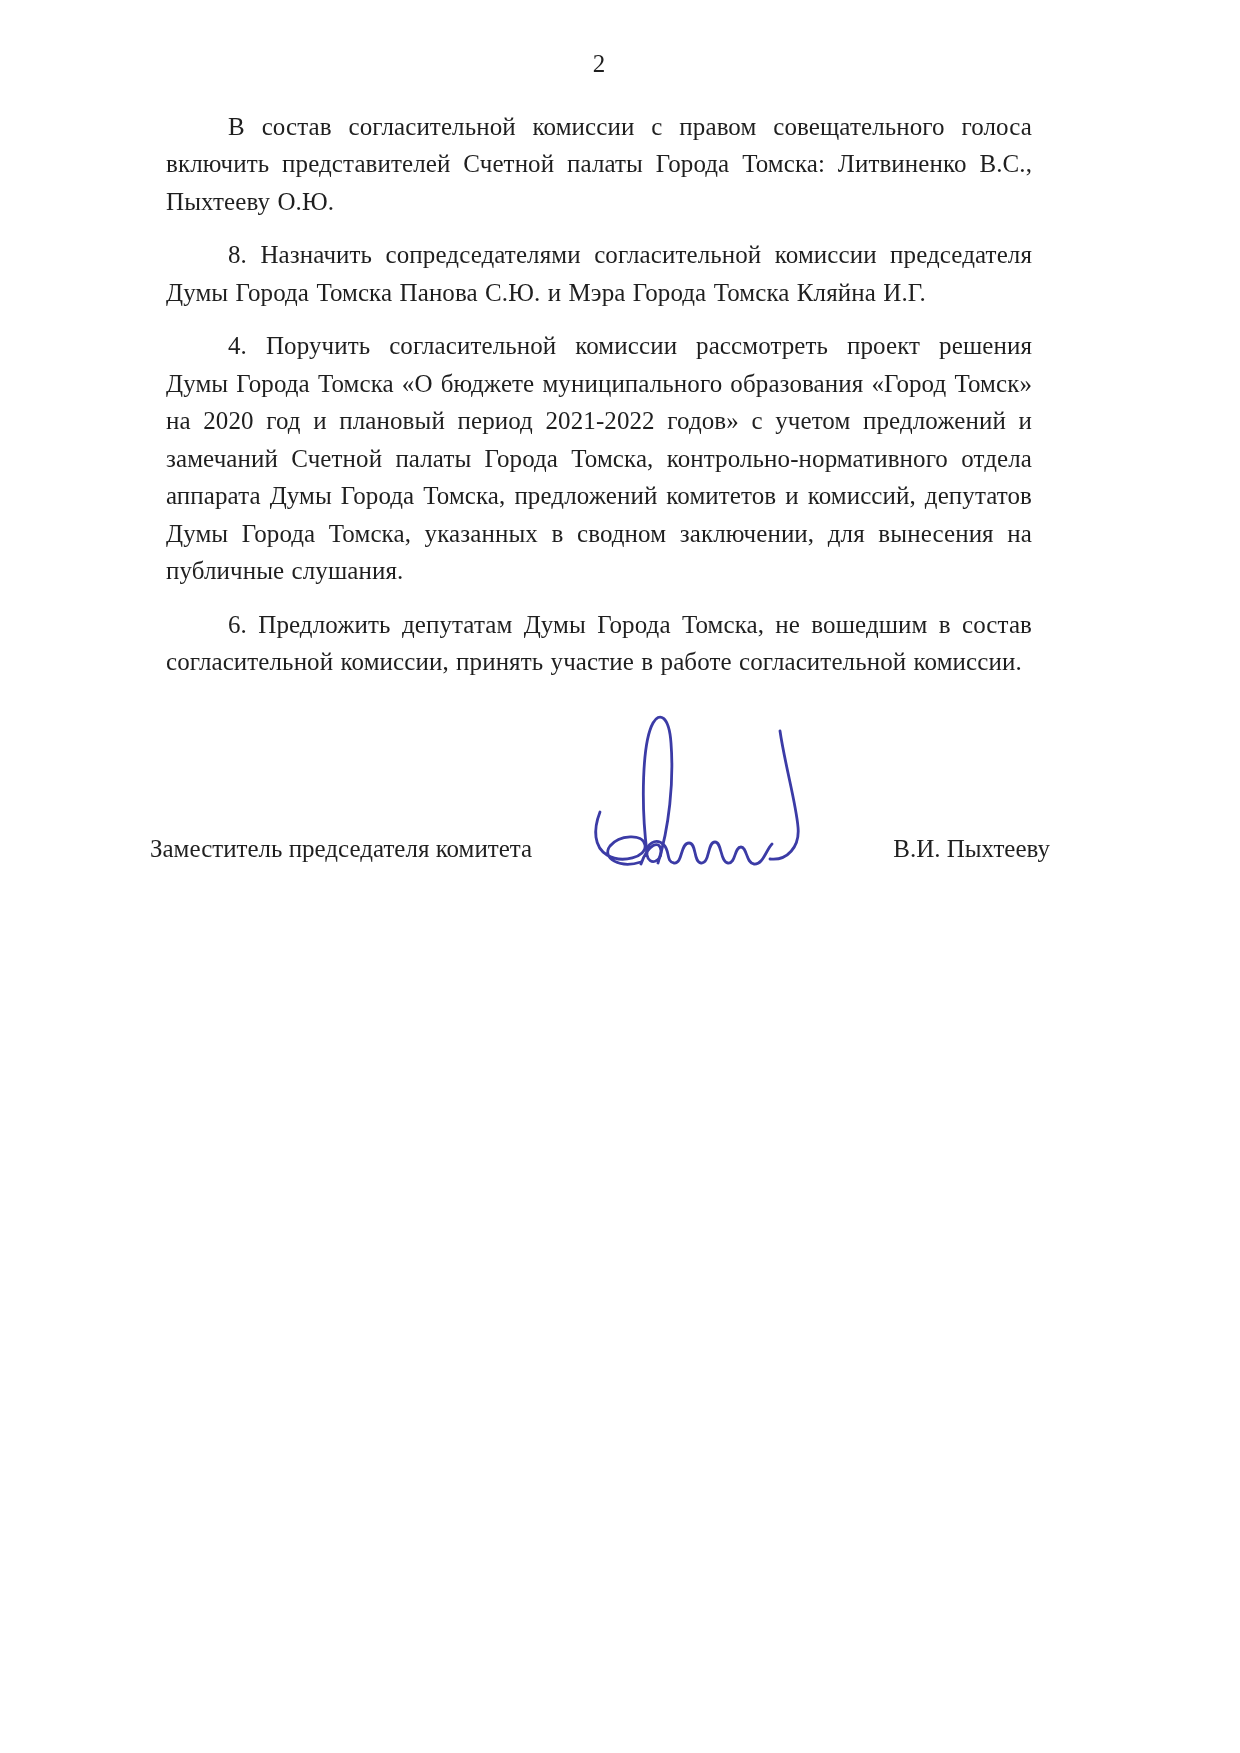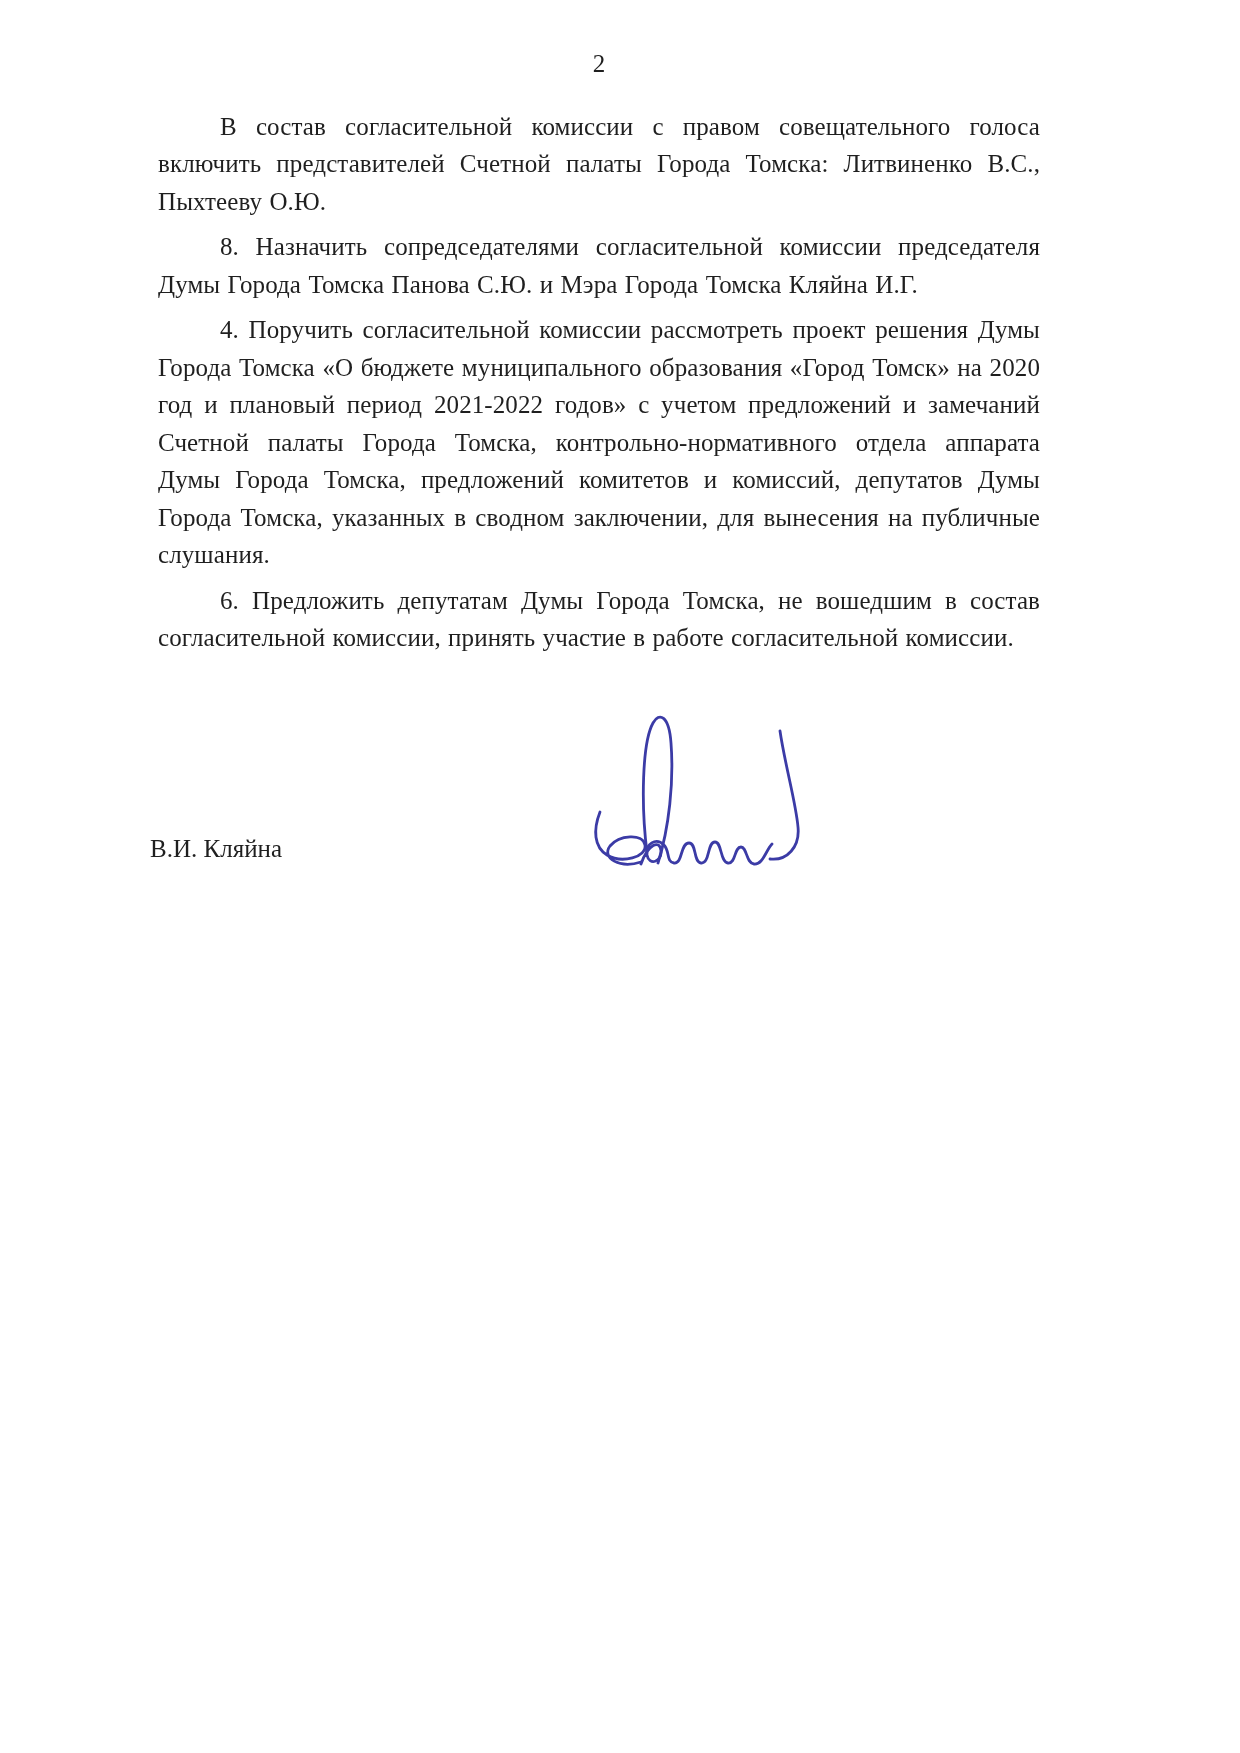--- a/index.html
+++ b/index.html
@@ -22,21 +22,21 @@
     top: 45px;
     width: 898px;
     font-size: 25px;
     line-height: 37.5px;
   }
   .pagenum {
     text-align: center;
     margin: 0 0 25px 0;
   }
   .para {
-    margin: 8px;
+    margin: 16px;
     text-indent: 62px;
     text-align: justify;
     letter-spacing: 0.1px;
     word-spacing: 1px;
   }
   .sig-row {
     position: absolute;
     left: 150px;
     top: 830px;
     width: 900px;
@@ -71,21 +71,22 @@
 
     <p class="para">8. Назначить сопредседателями согласительной комиссии председателя Думы Города Томска Панова С.Ю. и Мэра Города Томска Кляйна И.Г.</p>
 
     <p class="para">4. Поручить согласительной комиссии рассмотреть проект решения Думы Города Томска «О бюджете муниципального образования «Город Томск» на 2020 год и плановый период 2021-2022 годов» с учетом предложений и замечаний Счетной палаты Города Томска, контрольно-нормативного отдела аппарата Думы Города Томска, предложений комитетов и комиссий, депутатов Думы Города Томска, указанных в сводном заключении, для вынесения на публичные слушания.</p>
 
 
     <p class="para">6. Предложить депутатам Думы Города Томска, не вошедшим в состав согласительной комиссии, принять участие в работе согласительной комиссии.</p>
   </div>
 
   <div class="sig-row">
-    <span>В.И. Кляйна</span>
+    <span>Заместитель председателя комитета</span>
+    <span>В.И. Пыхтееву</span>
   </div>
 
   <svg class="signature-svg" viewBox="0 0 280 240" xmlns="http://www.w3.org/2000/svg">
     <path d="M 117 213 C 111 165 112 103 123 83 C 129 72 139 75 141 103 C 144 142 139 188 128 223" stroke="#3b3ba6"></path>
     <path d="M 70 172 C 63 190 64 207 77 215 C 92 224 117 217 115 205 C 113 193 89 195 80 206 C 71 218 90 229 111 222" stroke="#3b3ba6"></path>
     <path d="M 111 224 C 118 204 130 199 131 211 C 132 222 119 226 117 215 C 115 204 126 197 134 205 C 140 211 136 222 144 223 C 153 224 150 203 159 203 C 167 203 163 222 171 223 C 180 224 177 202 185 202 C 192 202 190 222 198 223 C 206 224 204 207 211 207 C 217 207 216 223 224 224 C 233 225 236 210 242 204" stroke="#3b3ba6"></path>
     <path d="M 250 91 C 255 125 266 163 268 187 C 270 207 257 221 240 219" stroke="#3b3ba6"></path>
   </svg>
 
 </div>

